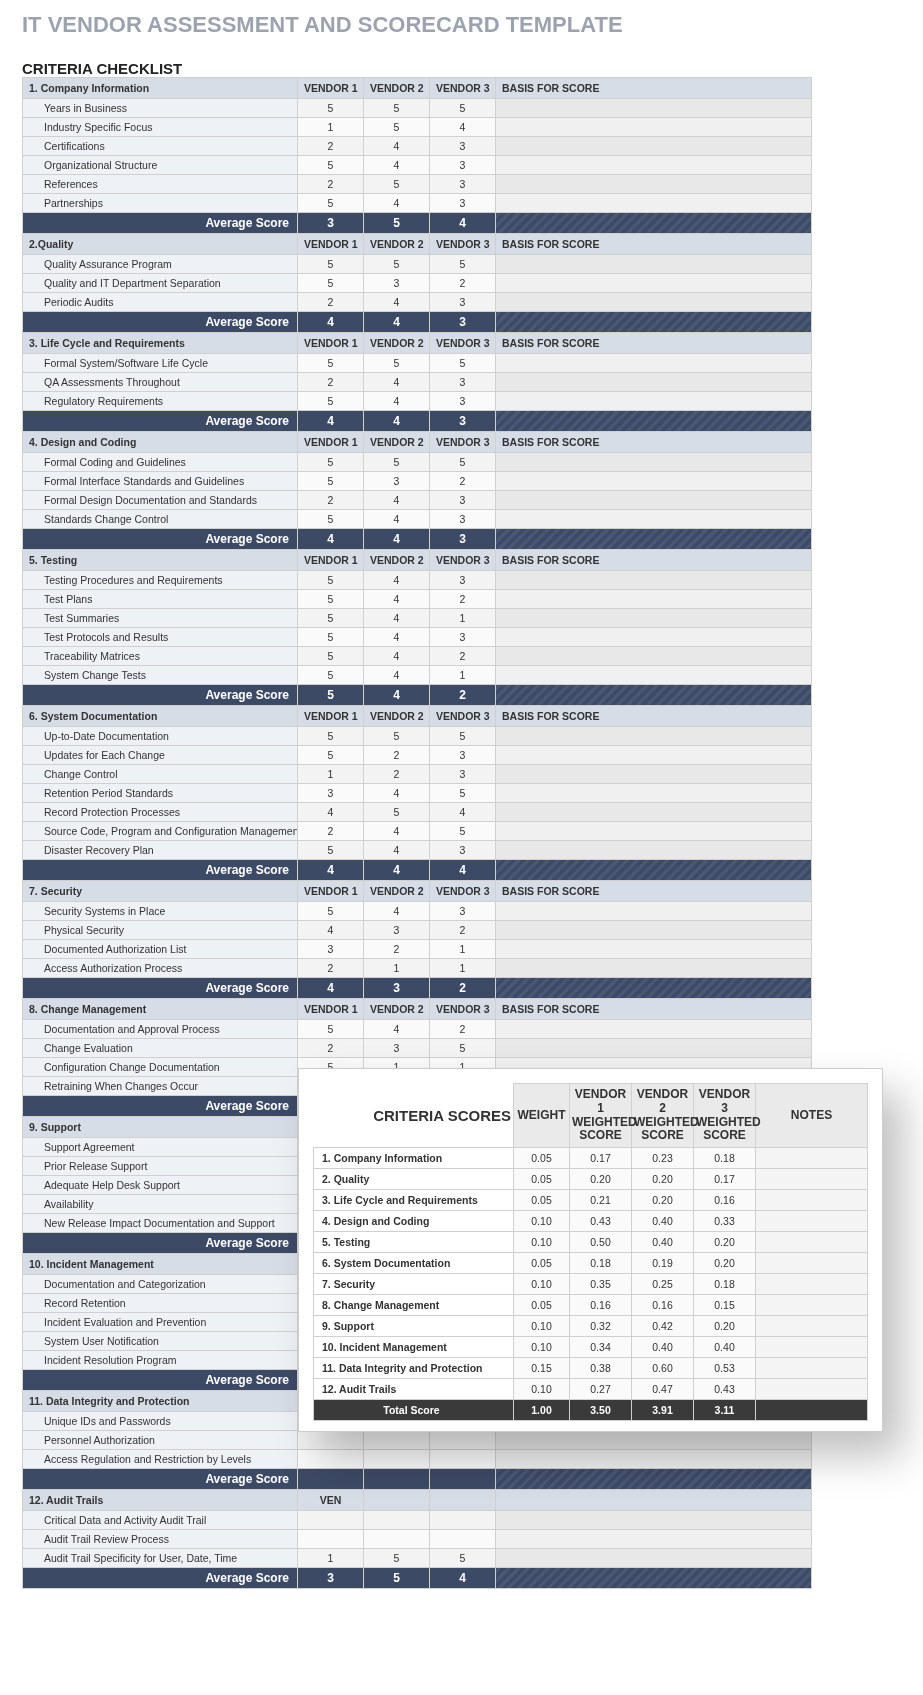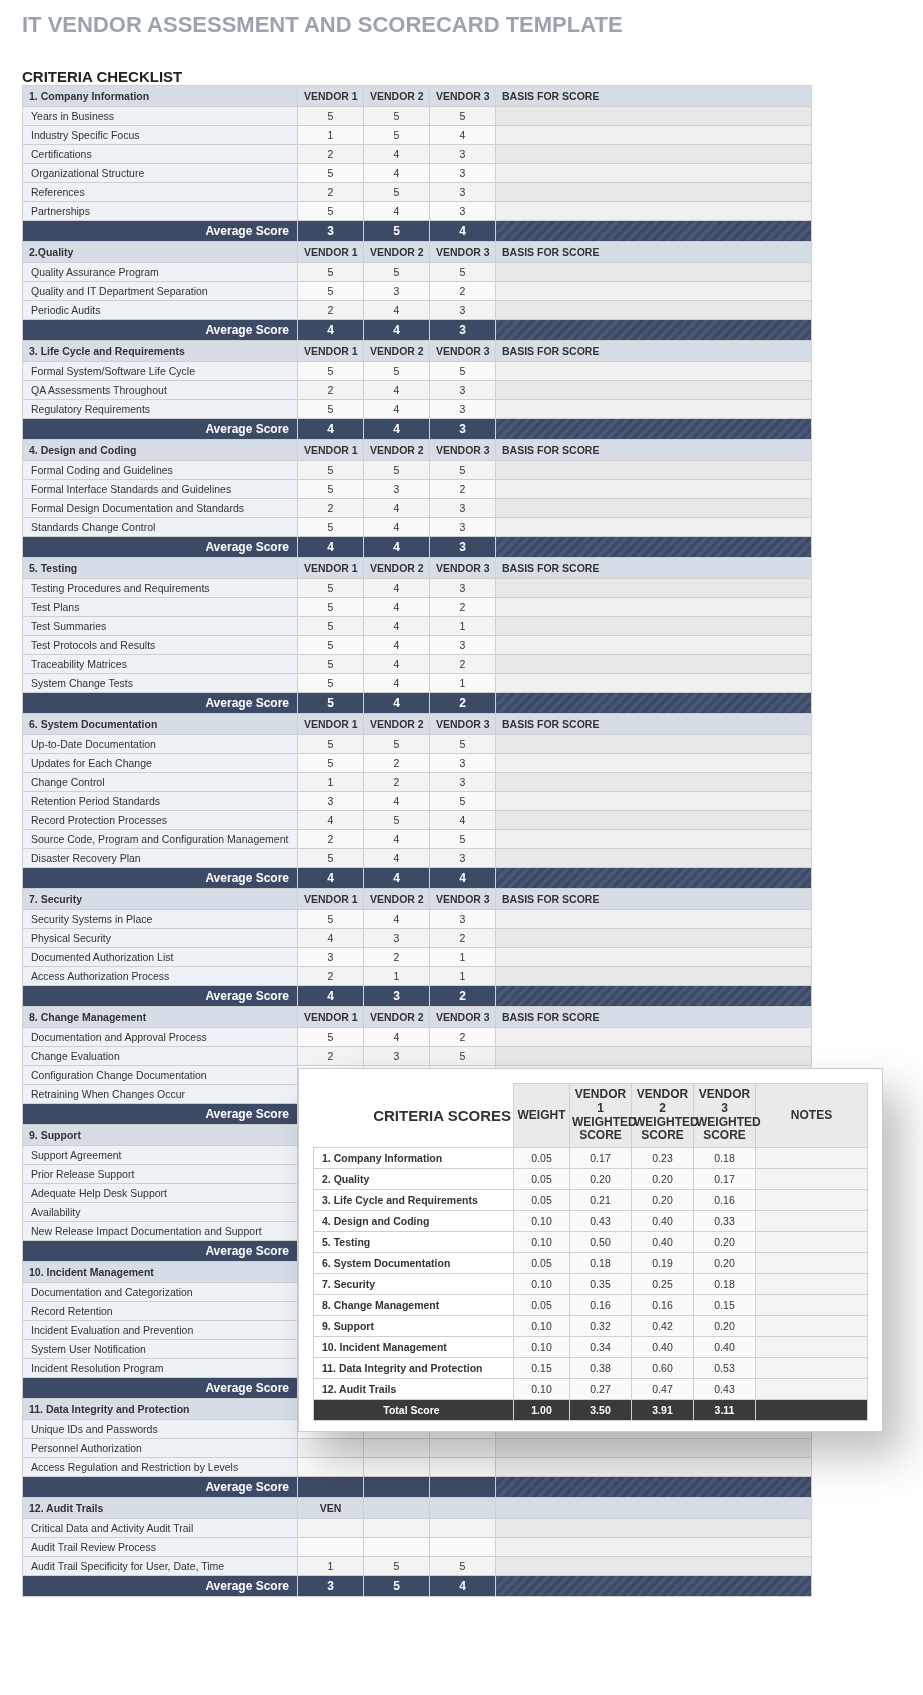--- a/index.html
+++ b/index.html
@@ -1,29 +1,29 @@
 <!DOCTYPE html>
 <html><head>
 <meta charset="utf-8">
 <style>
 *{box-sizing:border-box;margin:0;padding:0}
 body{font-family:Arial,Helvetica,sans-serif;background:#fff;width:923px;position:relative;font-size:11px;color:#333}
 .doc{padding:12px 22px 22px 22px}
-h1{font-family:"Arial Narrow",Arial,sans-serif;font-size:22px;font-weight:700;color:#9ca3af;letter-spacing:0px;margin-bottom:30px}
+h1{font-family:"Arial Narrow",Arial,sans-serif;font-size:22px;font-weight:700;color:#9ca3af;letter-spacing:0px;margin-bottom:22px}
 h2{font-family:"Arial Narrow",Arial,sans-serif;font-size:15px;font-weight:900;color:#222;letter-spacing:0px;margin-bottom:0}
 table.main{width:790px;border-collapse:collapse;table-layout:fixed}
 table.main td,table.main th{border:1px solid #d0d0d0;height:19px;vertical-align:middle;white-space:nowrap;overflow:hidden}
 col.c-label{width:275px}
 col.c-v{width:66px}
 col.c-basis{}
 .section-header td{background:#d7dde7;font-weight:700;font-size:10.5px;padding:4px 6px}
 .section-header td:first-child{padding-left:6px}
 .section-header td.vh{text-align:center}
 .row-data td{font-size:10.5px;padding:3px 6px}
-.row-data td:first-child{background:#eef1f5;padding-left:8px}
+.row-data td:first-child{background:#eef1f5;padding-left:21px}
 .row-data td.vc{text-align:center;background:#fafafa}
 .row-data td.bc{background:#f0f0f0}
 .row-data:nth-child(even) td.vc{background:#f3f3f3}
 .row-data:nth-child(even) td.bc{background:#e8e8e8}
 .avg-row td{background:#3d4a66;color:#fff;font-weight:700;font-size:12px;text-align:center;padding:3px 6px}
 .avg-row td:first-child{text-align:right;padding-right:8px}
 .avg-row td.hatch{background-image:repeating-linear-gradient(135deg,#4a5876 0,#4a5876 3px,#3d4a66 3px,#3d4a66 7px)}
 .popup{position:absolute;left:298px;top:1068px;width:585px;background:#fff;border:1px solid #ccc;box-shadow:20px 24px 40px rgba(0,0,0,0.25);padding:14px 14px 10px 14px}
 table.scores{width:100%;border-collapse:collapse;table-layout:fixed;font-size:10.5px}
 table.scores col.sc-label{width:200px}

